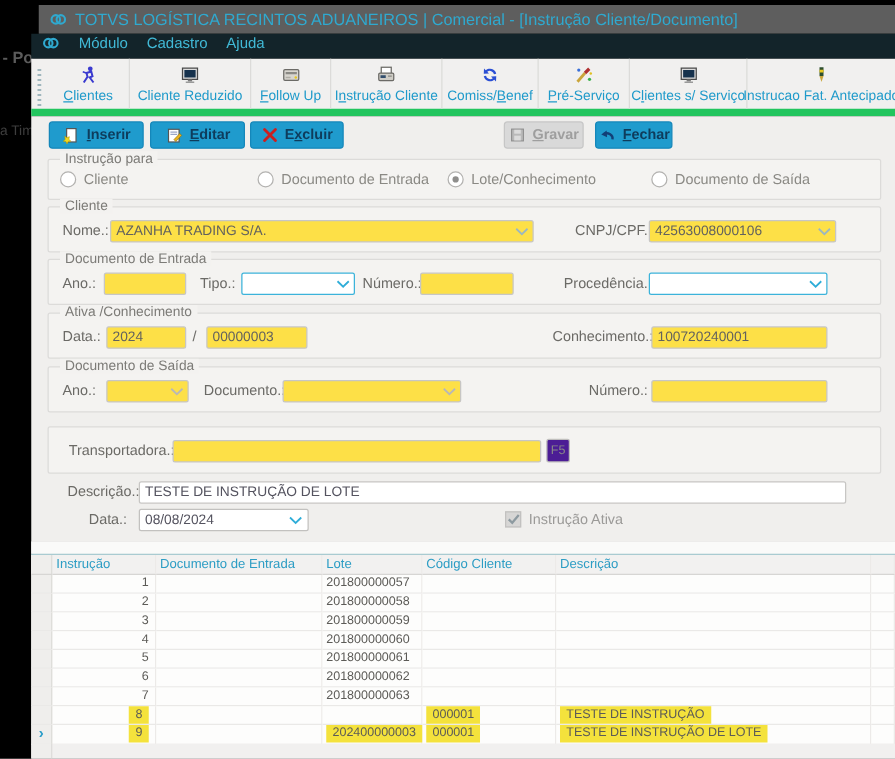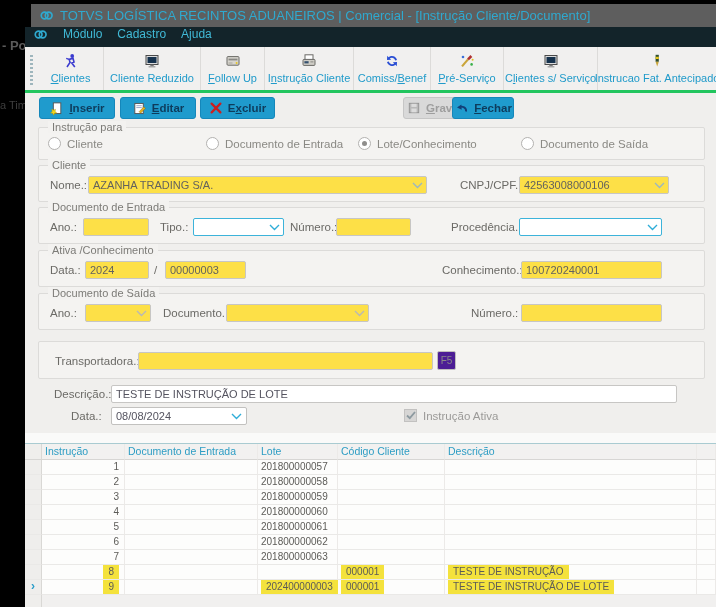--- a/index.html
+++ b/index.html
@@ -12,21 +12,21 @@
 
   .titlebar { position:absolute; left:31px; top:4px; width:685px; height:23px; background:#5e5e5e;
               display:flex; align-items:center; gap:6px; padding:0 8px; }
   .titlebar .t { color:var(--title-text); font-size:13px; white-space:nowrap; overflow:hidden; }
 
   .menubar { position:absolute; left:25px; top:27px; width:691px; height:20px; background:#13242a;
              display:flex; gap:15px; padding:0 8px; }
   .menubar .mitem { color:#41b9d6; font-size:12px; cursor:default; }
 
   .toolbar { position:absolute; left:25px; top:47px; width:691px; height:46px; background:#f1f0ef;
-             border-bottom:3px solid #22c55e; display:flex; align-items:stretch; padding-left:13px; }
+             border-bottom:6px solid #22c55e; display:flex; align-items:stretch; padding-left:13px; }
   .tb-handle { position:absolute; left:5px; top:8px; width:3px; height:30px;
                background:repeating-linear-gradient(#9fb6bd 0 2px, transparent 2px 4px); }
   .tb-item { display:flex; flex-direction:column; align-items:center; justify-content:center; gap:3px;
              border-right:1px solid #dcdbd9; }
   .tb-item:last-child { border-right:none; }
   .tb-item .lbl { font-size:11px; color:var(--toolbar-label); white-space:nowrap; }
   .icn svg { display:block; }
 
   .formbg { position:absolute; left:25px; top:93px; width:691px; height:340px; background:#f0efed; }
 
@@ -231,21 +231,21 @@
     <button class="abtn disabled" style="left: 403px; width: 64px;">
       <span class="icn">
         <svg width="14" height="14" viewBox="0 0 16 16">
           <rect x="2.6" y="2.6" width="10.8" height="10.8" fill="#b9b9b9" stroke="#8f8f8f"></rect>
           <rect x="5" y="3.2" width="6" height="3.6" fill="#dcdcdc"></rect>
           <rect x="5" y="8.6" width="6" height="4.4" fill="#dcdcdc"></rect>
         </svg>
       </span>
       <span><u>G</u>ravar</span>
     </button>
-    <button class="abtn" style="left: 452px; width: 62px;">
+    <button class="abtn" style="left: 476px; width: 62px;">
       <span class="icn">
         <svg width="15" height="15" viewBox="0 0 16 16">
           <path d="M12.8 11.2 A5 4.4 0 0 0 5.4 6.6" stroke="#123f77" stroke-width="2" fill="none"></path>
           <path d="M7.8 3.6 L3.2 7 L8.2 9.4 Z" fill="#123f77"></path>
         </svg>
       </span>
       <span><u>F</u>echar</span>
     </button>
   </div>
 

